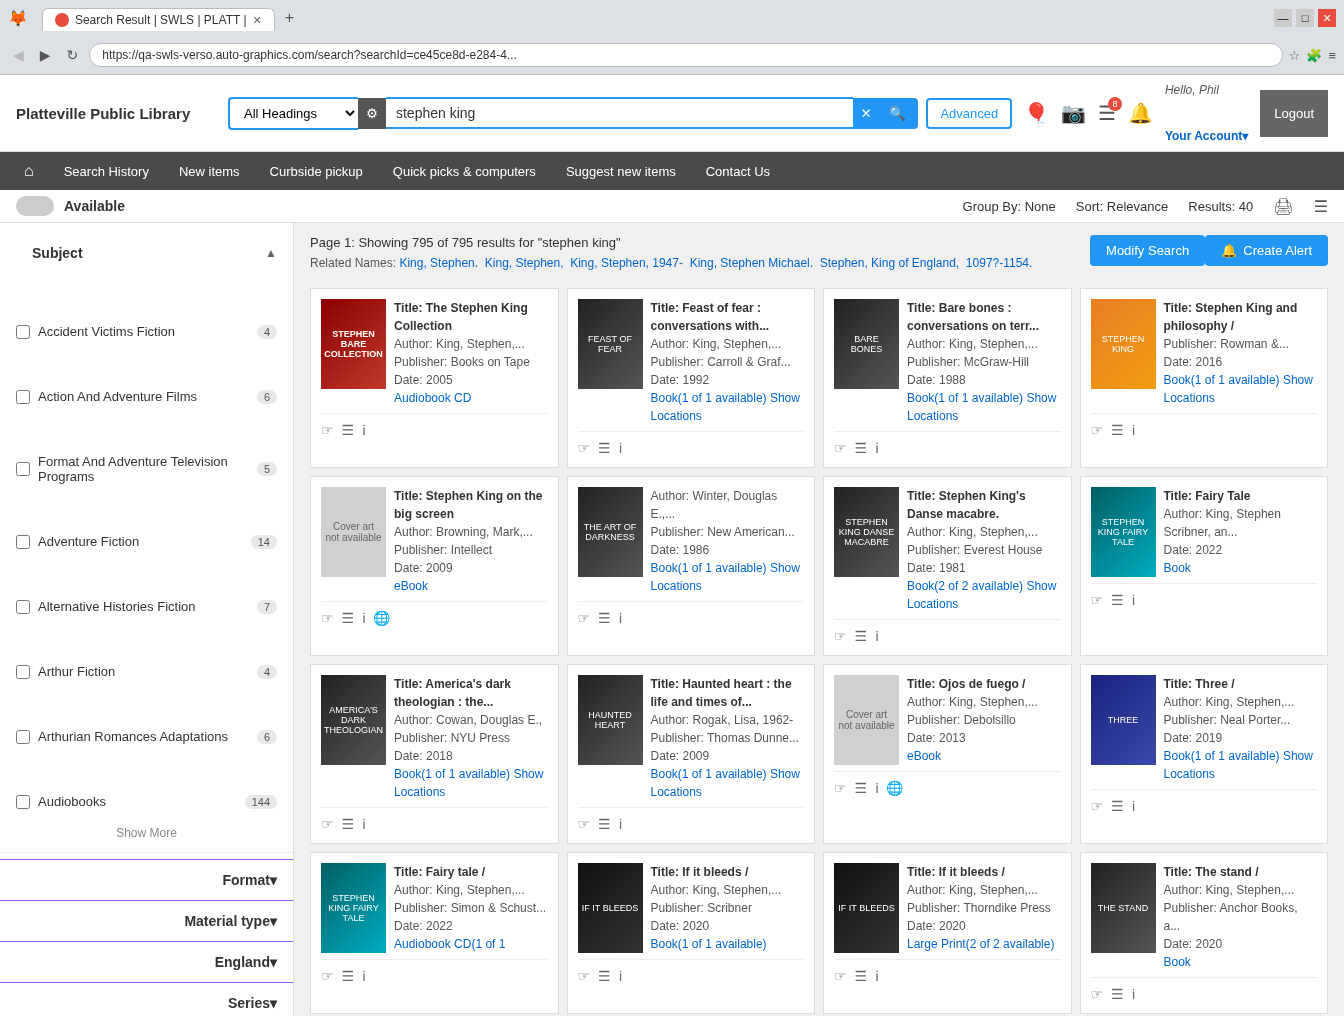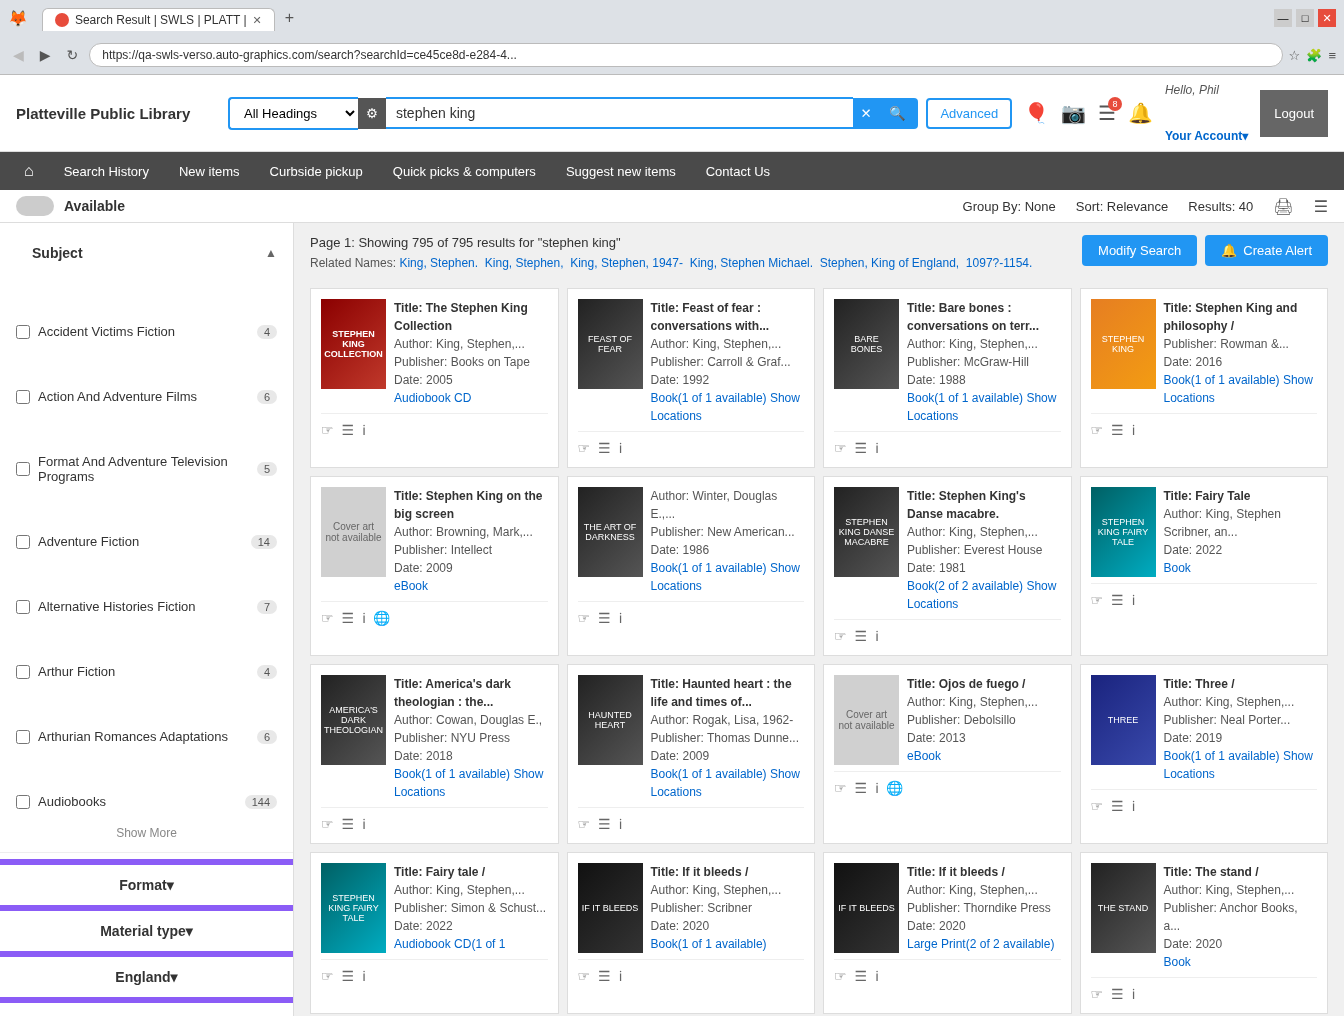--- a/index.html
+++ b/index.html
@@ -66,29 +66,29 @@
     .sidebar-section-title { font-size: 14px; font-weight: bold; color: #333; padding: 6px 16px; }
     .sidebar-header { display: flex; justify-content: space-between; align-items: center; padding: 6px 16px; cursor: pointer; }
     .sidebar-header .chevron { font-size: 12px; color: #666; }
     .facet-list { padding: 4px 16px 8px; }
     .facet-item { display: flex; align-items: center; gap: 8px; padding: 3px 0; cursor: pointer; margin-top: 44px; }
     .facet-item input[type=checkbox] { width: 14px; height: 14px; cursor: pointer; }
     .facet-label { font-size: 13px; color: #333; flex: 1; }
     .facet-count { background: #e8e8e8; border-radius: 10px; padding: 1px 7px; font-size: 11px; color: #555; }
     .show-more { color: #888; font-size: 12px; text-align: center; padding: 6px 16px; cursor: pointer; }
     .sidebar-divider { border-top: 1px solid #eee; margin: 6px 0; }
-    .sidebar-section-collapsed { display: flex; justify-content: center; align-items: center; padding: 12px 16px; cursor: pointer; border-top: 6px solid #8b5cf6; }
+    .sidebar-section-collapsed { display: flex; justify-content: flex-end; align-items: center; padding: 12px 16px; cursor: pointer; border-top: 1px solid #8b5cf6; }
     .sidebar-section-collapsed span { font-size: 14px; font-weight: bold; }
 
     
     .results-area { flex: 1; padding: 12px 16px; }
     .results-summary { font-size: 13px; color: #333; margin-bottom: 6px; }
     .related-names { font-size: 12px; color: #555; margin-bottom: 10px; }
     .related-names a { color: #0066cc; text-decoration: none; }
-    .results-actions { display: flex; gap: 8px; justify-content: flex-end; margin-bottom: 12px; }
+    .results-actions { display: flex; gap: 0; justify-content: flex-end; margin-bottom: 12px; }
     .action-btn { background: #2196F3; color: white; border: none; padding: 8px 16px; border-radius: 4px; cursor: pointer; font-size: 13px; display: flex; align-items: center; gap: 6px; }
 
     
     .results-grid { display: grid; grid-template-columns: repeat(4, 1fr); gap: 8px; }
     .result-card { background: white; border: 1px solid #ddd; padding: 10px; display: flex; flex-direction: column; gap: 6px; }
     .card-top { display: flex; gap: 8px; }
     .book-cover { width: 65px; height: 90px; object-fit: cover; flex-shrink: 0; background: #ccc; display: flex; align-items: center; justify-content: center; font-size: 10px; color: #666; text-align: center; overflow: hidden; }
     .cover-placeholder { background: #d0d0d0; width: 65px; height: 90px; display: flex; align-items: center; justify-content: center; font-size: 10px; color: #666; text-align: center; flex-shrink: 0; padding: 4px; }
     .card-info { flex: 1; font-size: 12px; line-height: 1.5; }
     .card-title { font-size: 12px; font-weight: bold; color: #333; }
@@ -295,21 +295,21 @@
           <span>🔔</span>
           <span>Create Alert</span>
         </button>
       </div>
     </div>
 
     <div class="results-grid" id="results-grid">
 
     <div class="result-card">
     <div class="card-top">
-      <div class="book-cover cover-red">STEPHEN KING COLLECTION</div>
+      <div class="book-cover cover-red">STEPHEN BARE COLLECTION</div>
       <div class="card-info">
         <div class="card-title">Title: The Stephen King Collection</div>
         <div class="card-detail">Author: King, Stephen,...</div>
         <div class="card-detail">Publisher: Books on Tape</div>
         <div class="card-detail">Date: 2005</div>
         <a href="#" class="card-link">Audiobook CD</a>
         
       </div>
     </div>
     <div class="card-actions">

